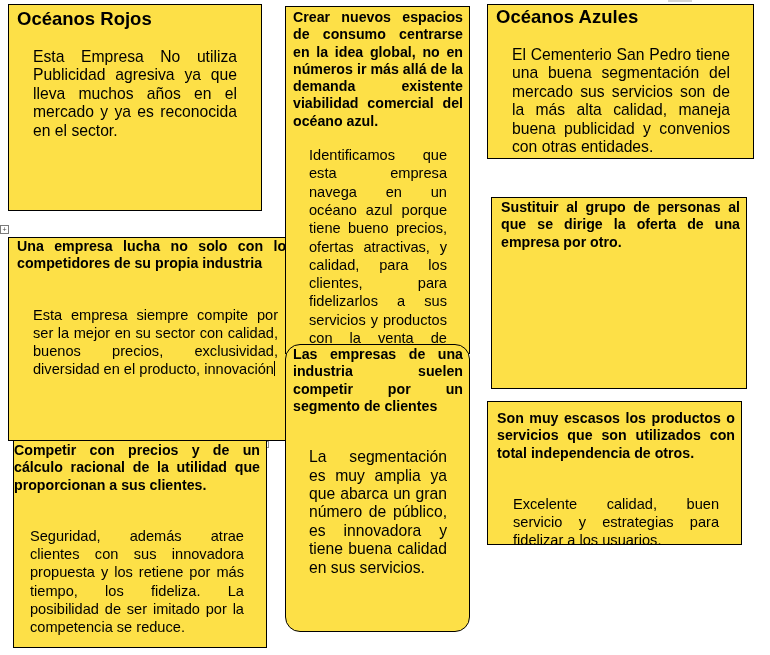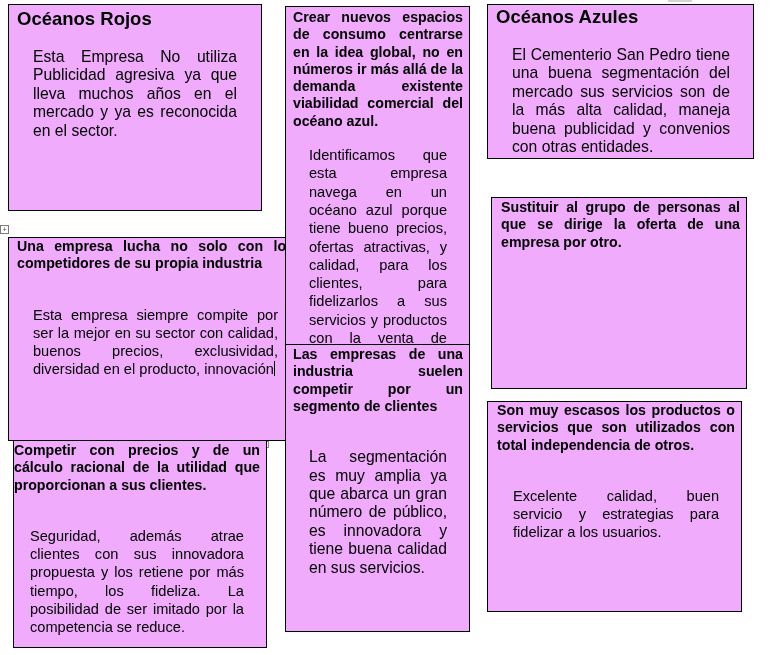--- a/index.html
+++ b/index.html
@@ -12,21 +12,21 @@
       height: 655px;
       position: relative;
       overflow: hidden;
       font-family: "Liberation Sans", sans-serif;
       color: #000;
     }
     .box {
       position: absolute;
       border: 1px solid #000;
       box-sizing: border-box;
-      background: #f0abfc;
+      background: #fde047;
       padding: 2px 7px;
       font-size: 14.6px;
       line-height: 18.3px;
       text-align: justify;
     }
     .title-lg {
       font-weight: bold;
       font-size: 18.5px;
       line-height: 22px;
       margin: 0 0 18px 0;
@@ -47,24 +47,24 @@
     .gap-lg { height: 34px; }
     .body-lg {
       font-size: 15.7px;
       line-height: 18.4px;
     }
 
     #box-red-oceans { left: 8px; top: 4px; width: 254px; height: 207px; padding: 3px 8px; }
     #box-competitors { left: 8px; top: 237px; width: 294px; height: 204px; padding: 0 7px 0 8px; }
     #box-price-compete { left: 13px; top: 440px; width: 254px; height: 208px; padding: 1px 6px 0 0; }
     #box-new-spaces { left: 285px; top: 6px; width: 185px; height: 348px; padding: 2px 6px 0 7px; }
-    #box-segment { left: 285px; top: 344px; width: 185px; height: 288px; padding: 1px 6px 0 7px; }
+    #box-segment { left: 285px; top: 344px; width: 185px; height: 288px; padding: 1px 6px 0 7px; border-radius: 15px; }
     #box-blue-oceans { left: 487px; top: 4px; width: 267px; height: 155px; padding: 1px 7px 0 8px; }
     #box-substitute { left: 491px; top: 197px; width: 256px; height: 192px; padding: 1px 6px 0 9px; }
-    #box-scarce { left: 487px; top: 401px; width: 255px; height: 211px; padding: 0 6px 0 9px; }
+    #box-scarce { left: 487px; top: 401px; width: 255px; height: 144px; padding: 8px 6px 0 9px; }
 
     .handle-move {
       position: absolute;
       left: 0;
       top: 225px;
       width: 7px;
       height: 7px;
       border: 1px solid #7a7a7a;
       font-size: 7px;
       line-height: 7px;

